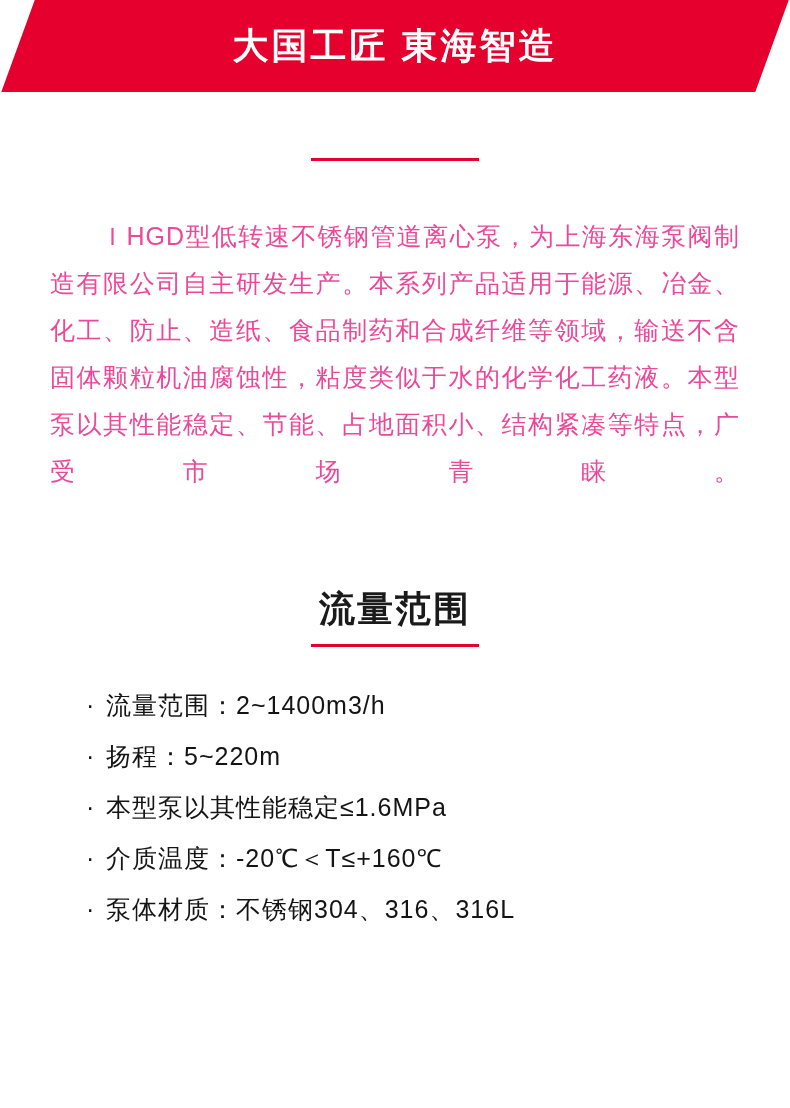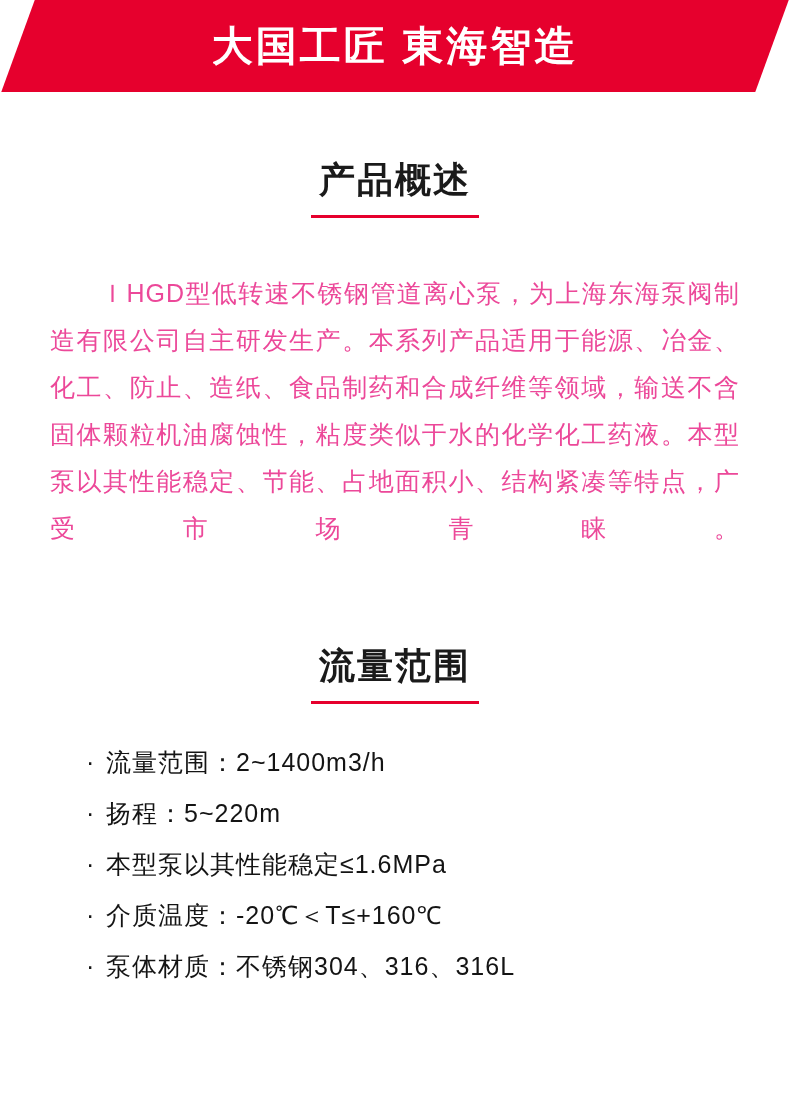--- a/index.html
+++ b/index.html
@@ -43,21 +43,21 @@
     top: 0;
     width: 48px;
     height: 92px;
     background: #ffffff;
     transform: skewX(-20deg) translateX(30px);
   }
   .banner-title {
     position: relative;
     z-index: 2;
     color: #ffffff;
-    font-size: 41px;
+    font-size: 36px;
     font-weight: bold;
     letter-spacing: 3px;
     white-space: nowrap;
   }
 
   
   .content {
     padding: 0 44px;
     box-sizing: border-box;
   }
@@ -127,21 +127,20 @@
 <body>
 
 <div class="banner">
   <div class="banner-title">大国工匠  東海智造</div>
 </div>
 
 <div class="content">
 
   <div class="overview-block">
     <div class="section-head">
-      <div class="section-title">产品概述</div>
       <div class="section-rule"></div>
     </div>
     <p class="overview-text">ＩHGD型低转速不锈钢管道离心泵，为上海东海泵阀制造有限公司自主研发生产。本系列产品适用于能源、冶金、化工、防止、造纸、食品制药和合成纤维等领域，输送不含固体颗粒机油腐蚀性，粘度类似于水的化学化工药液。本型泵以其性能稳定、节能、占地面积小、结构紧凑等特点，广受市场青睐。</p>
   </div>
 
   <div class="conditions-block">
     <div class="section-head">
       <div class="section-title">流量范围</div>
       <div class="section-rule"></div>
     </div>

